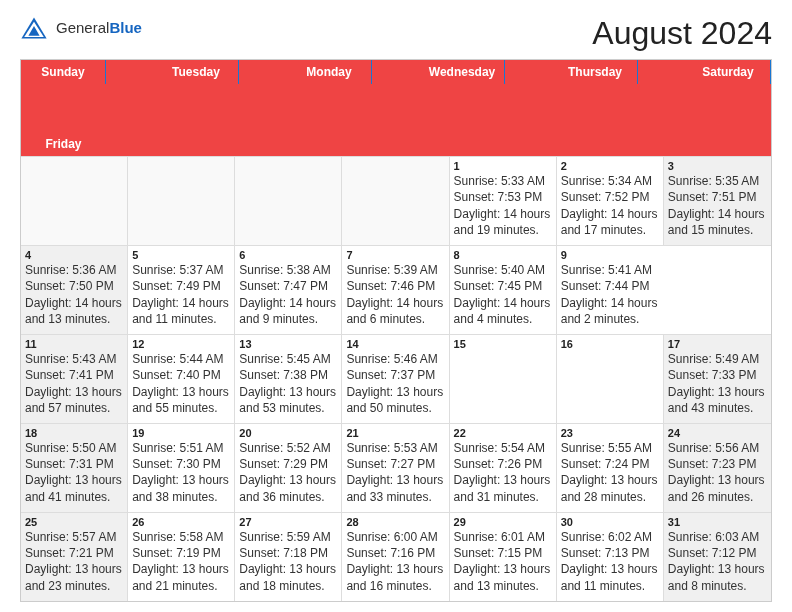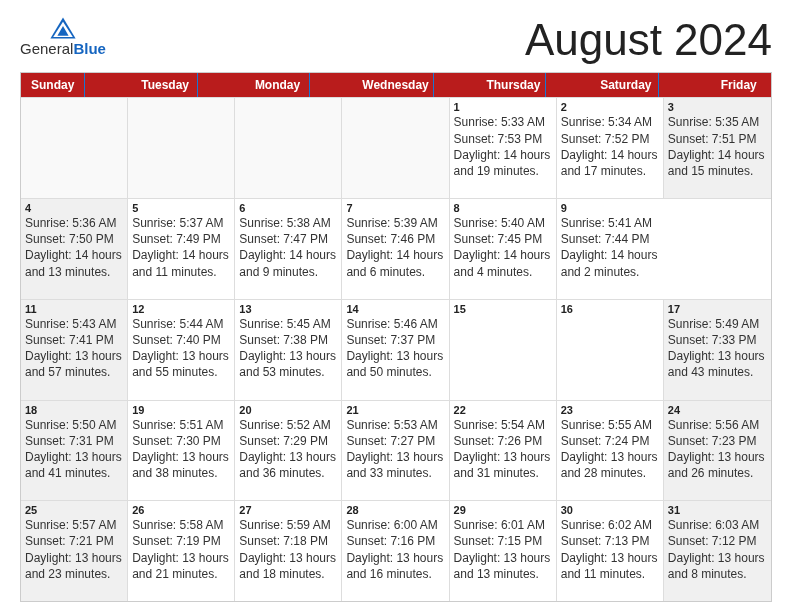--- a/index.html
+++ b/index.html
@@ -19,56 +19,55 @@
     }
     .header {
       display: flex;
       justify-content: space-between;
       align-items: flex-start;
       margin-bottom: 8px;
     }
     .logo {
       display: flex;
       align-items: center;
-      gap: 0;
-      flex-direction: column;
+      gap: 8px;
     }
     .logo-text {
       font-size: 15px;
       line-height: 1.2;
     }
     .logo-general { color: #333; font-weight: normal; }
     .logo-blue { color: #1565c0; font-weight: bold; }
     .logo-icon {
       width: 28px;
       height: 24px;
     }
     .title-block {
       text-align: right;
     }
     .month-year {
-      font-size: 44px;
+      font-size: 32px;
       font-weight: 300;
       color: #222;
       line-height: 1.1;
     }
     .location {
       font-size: 14px;
       color: #444;
     }
     .calendar {
       flex: 1;
       display: flex;
       flex-direction: column;
       border: 1px solid #ccc;
     }
     .cal-header {
       display: grid;
-      grid-template-columns: repeat(7, 1fr);
-      background: #b91c1c;
+      grid-template-columns: repeat(6, 1fr);
+      background: #ef4444;
       gap: 48px;
     }
     .cal-header-cell {
       color: #fff;
       font-size: 12px;
       font-weight: bold;
       padding: 5px 4px;
       text-align: center;
       border-right: 1px solid #1976d2;
     }

